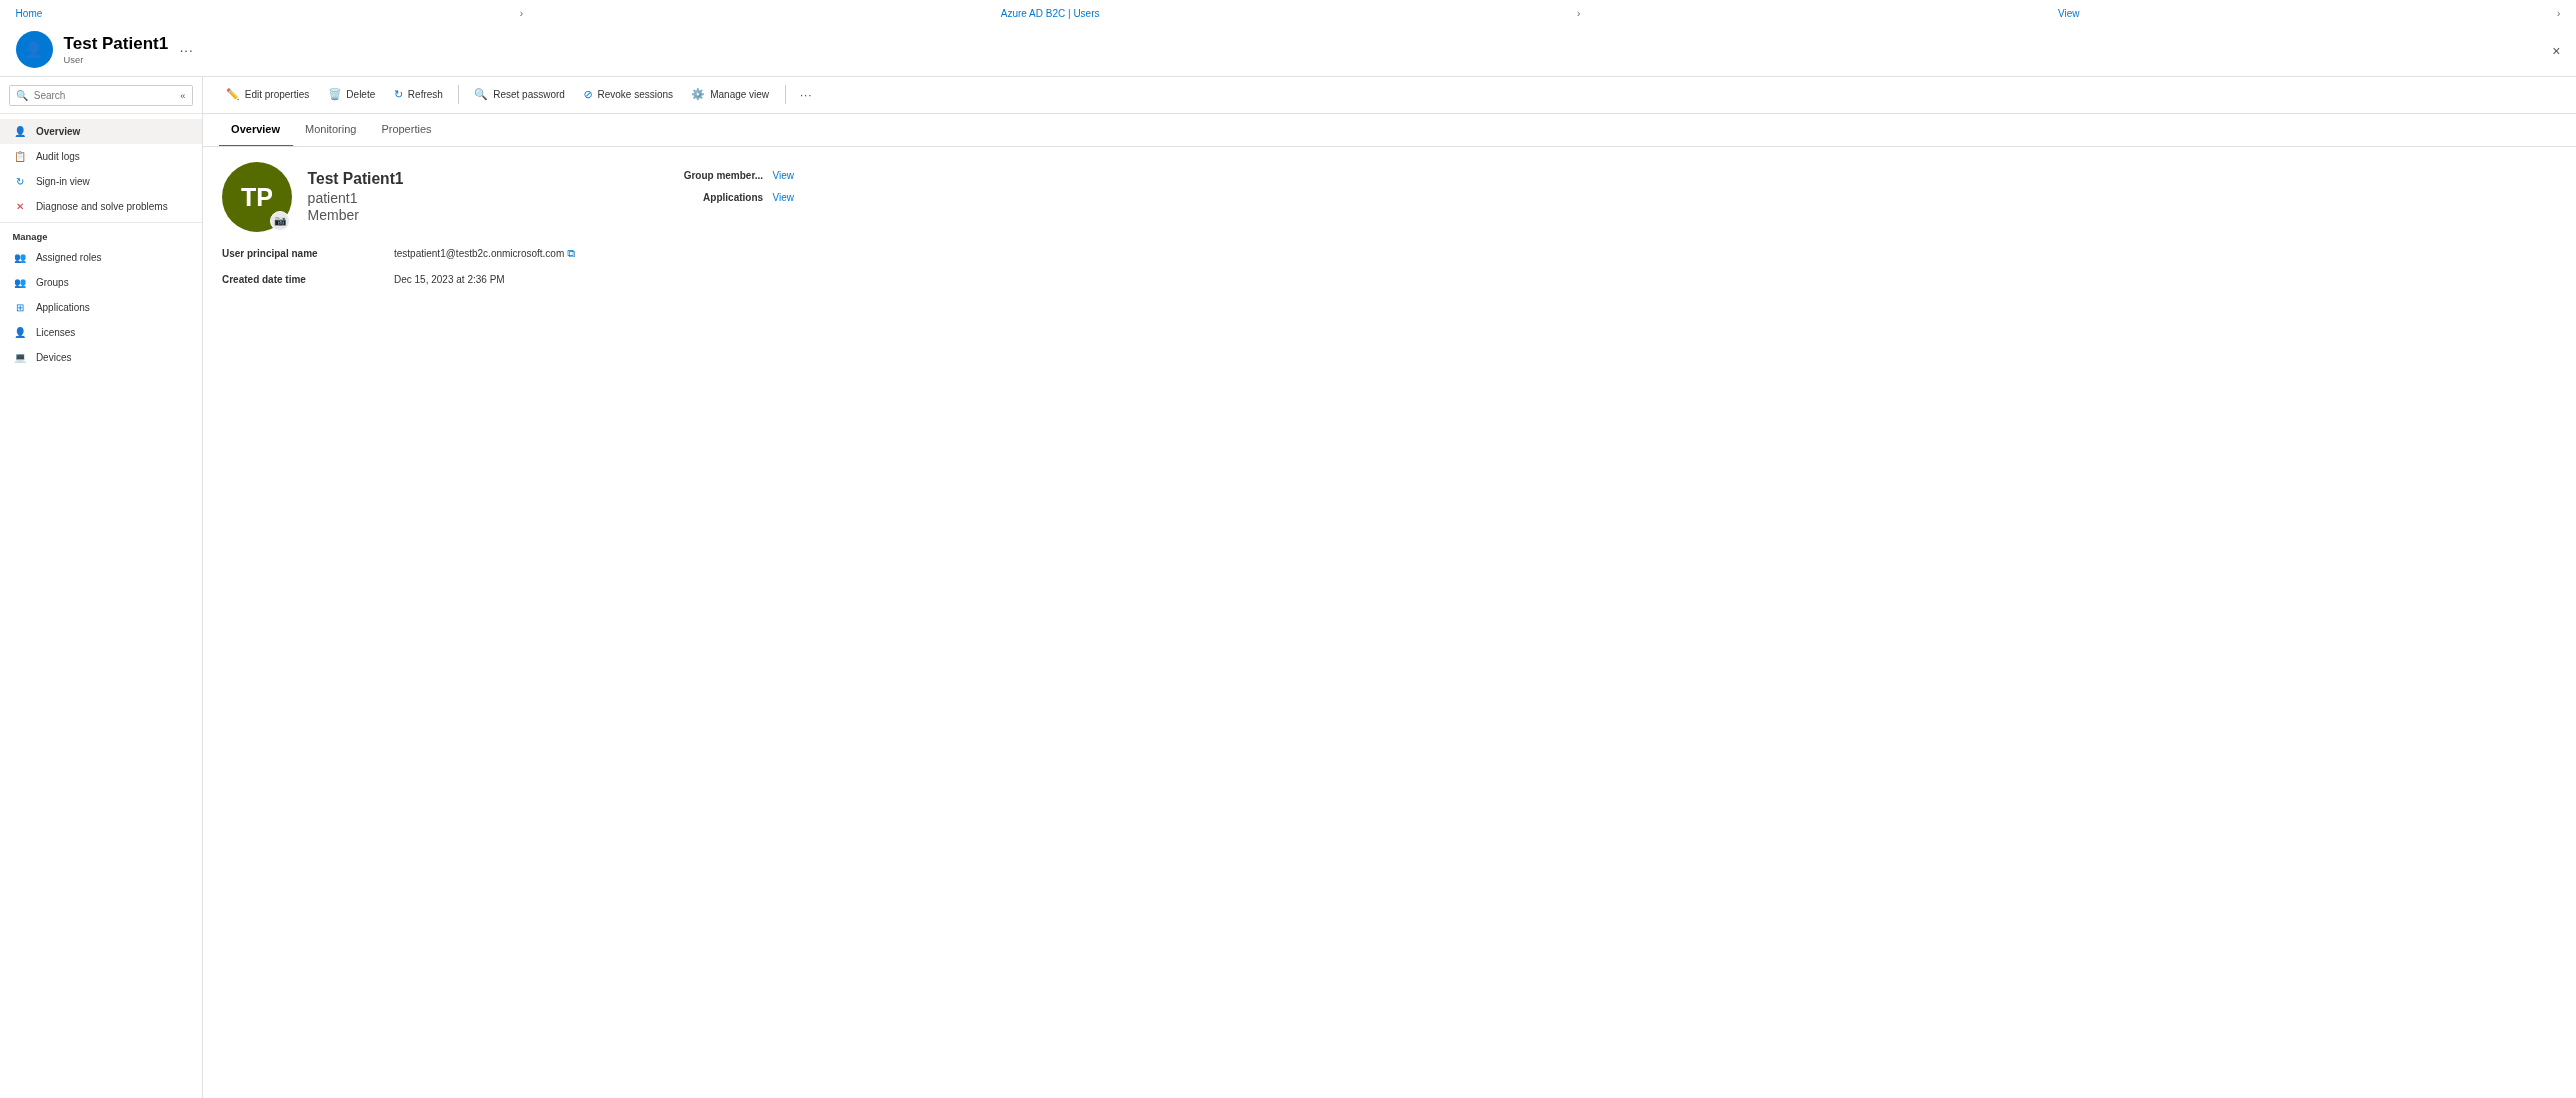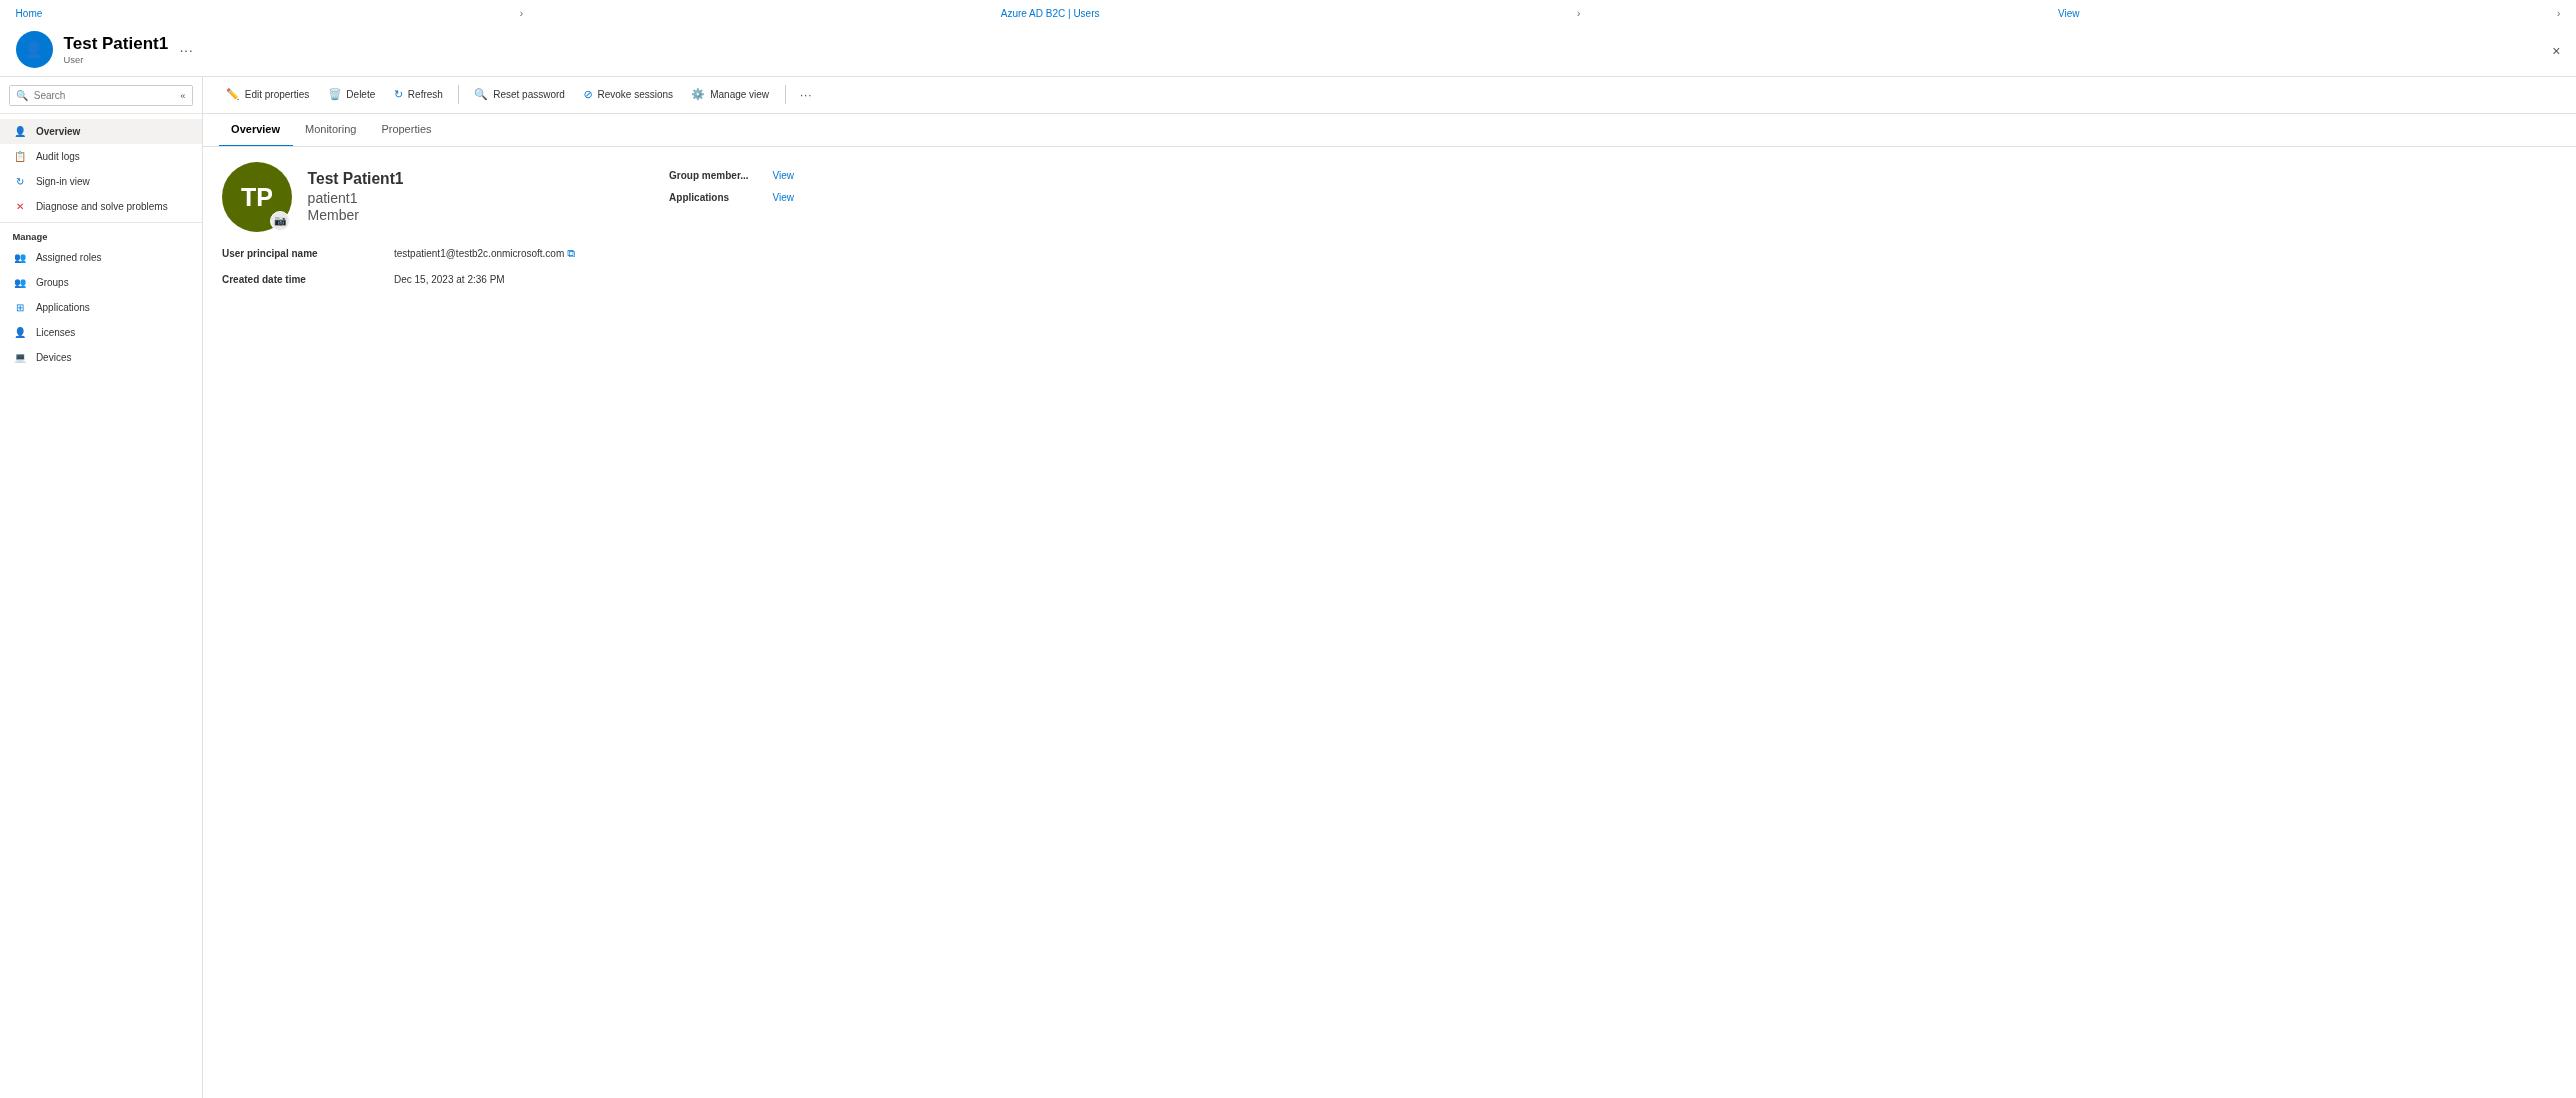--- a/index.html
+++ b/index.html
@@ -75,21 +75,21 @@
 
     .info-table { display: table; width: 100%; }
     .info-table-row { display: table-row; }
     .info-table-cell-label { display: table-cell; padding: 7px 0; font-size: 10px; font-weight: 600; width: 172px; vertical-align: middle; }
     .info-table-cell-value { display: table-cell; padding: 7px 0; font-size: 10px; vertical-align: middle; }
     .value-with-copy { display: flex; align-items: center; gap: 3px; justify-content: center; }
     .object-id-box { display: inline-flex; align-items: center; gap: 6.2px; border: 1.6px solid #d13438; border-radius: 1.6px; padding: 3.1px 7.8px; }
 
     .two-col-layout { display: flex; gap: 47px; align-items: flex-start; }
     .left-col { flex: 0 0 auto; }
-    .right-col { flex: 1; }
+    .right-col { flex: 1; text-align: right; }
   </style>
 </head>
 <body>
 
 <div class="page">
 
   <div class="breadcrumb">
     <a href="#">Home</a>
     <span>›</span>
     <a href="#">Azure AD B2C | Users</a>

